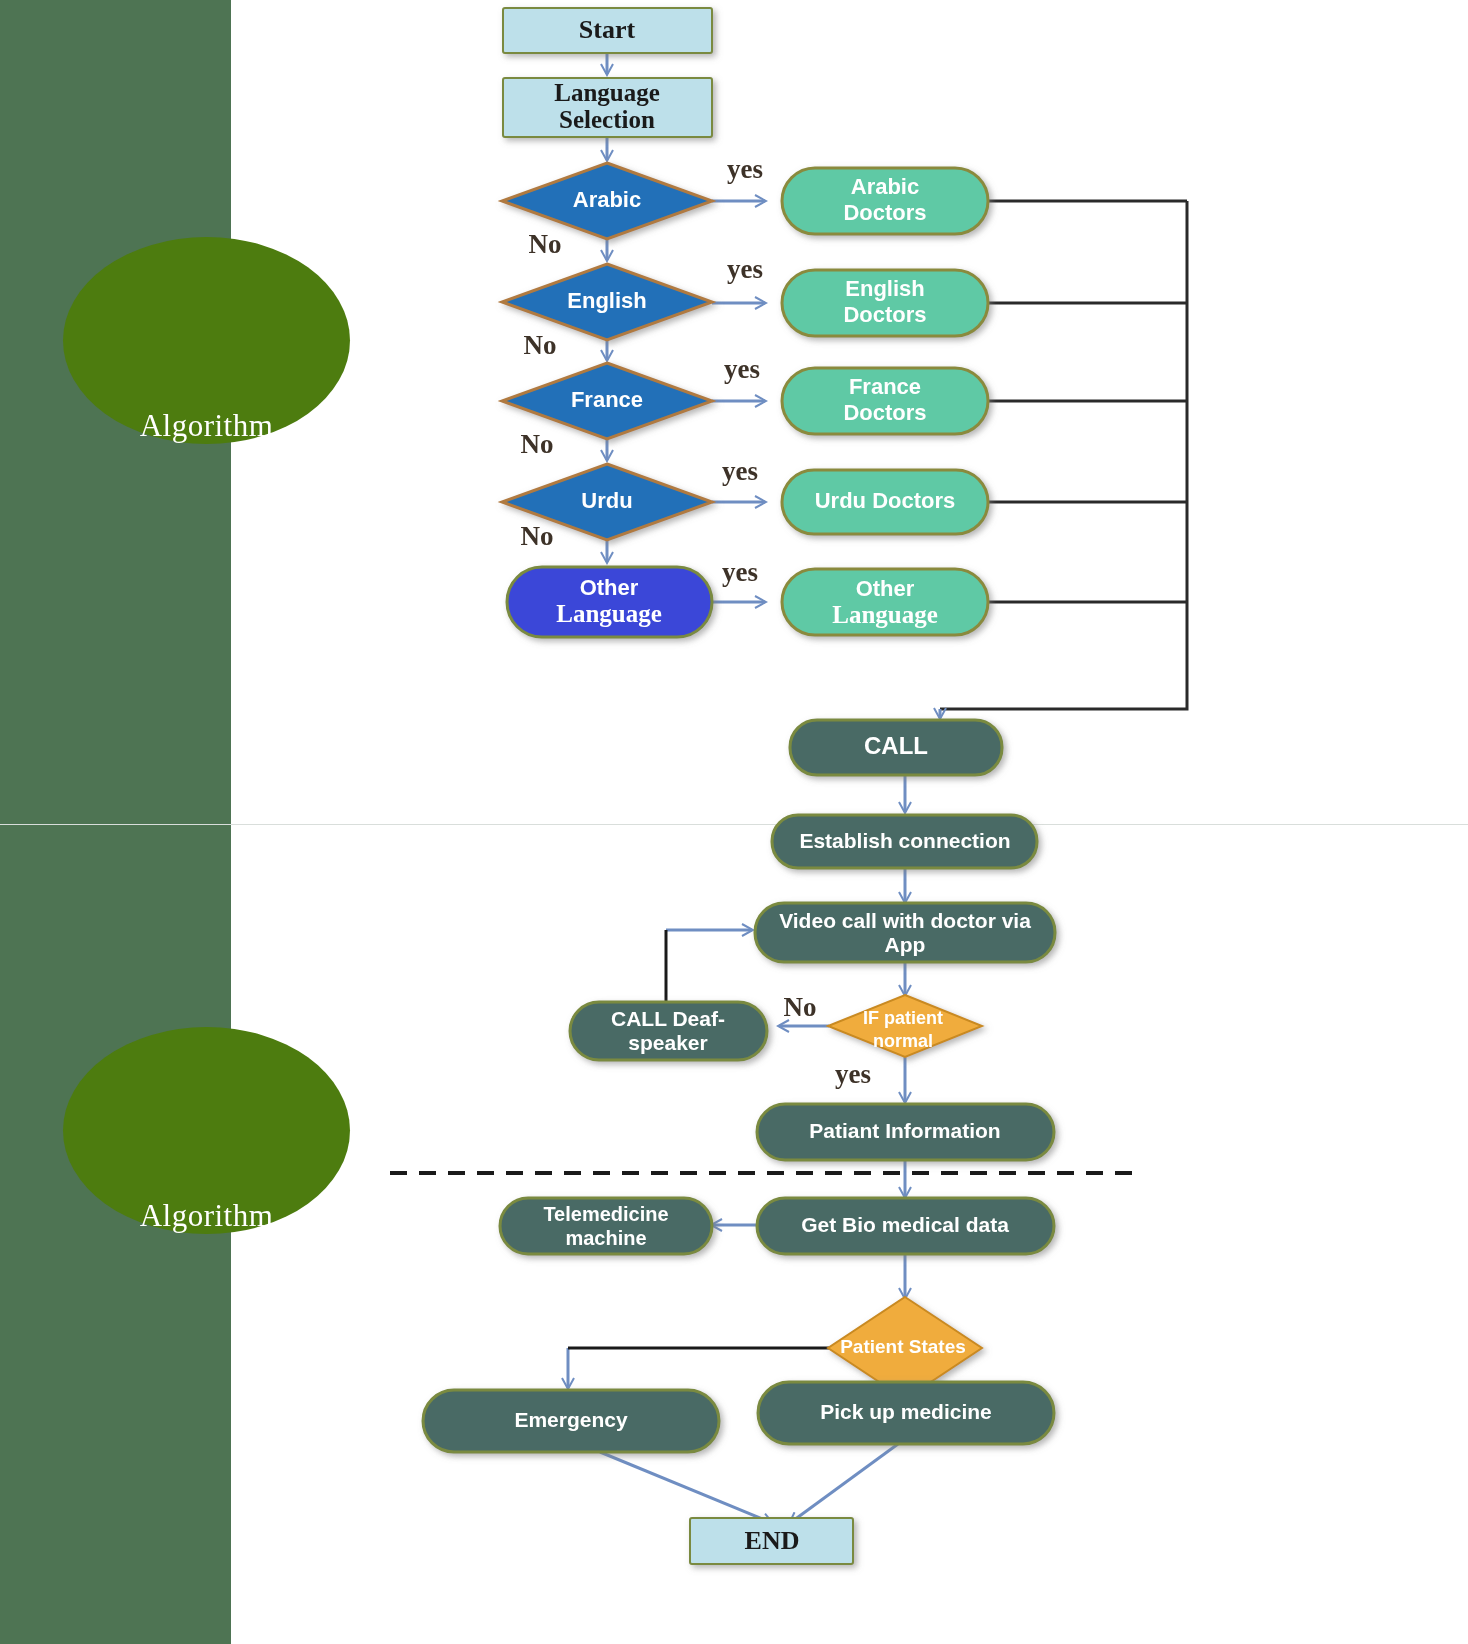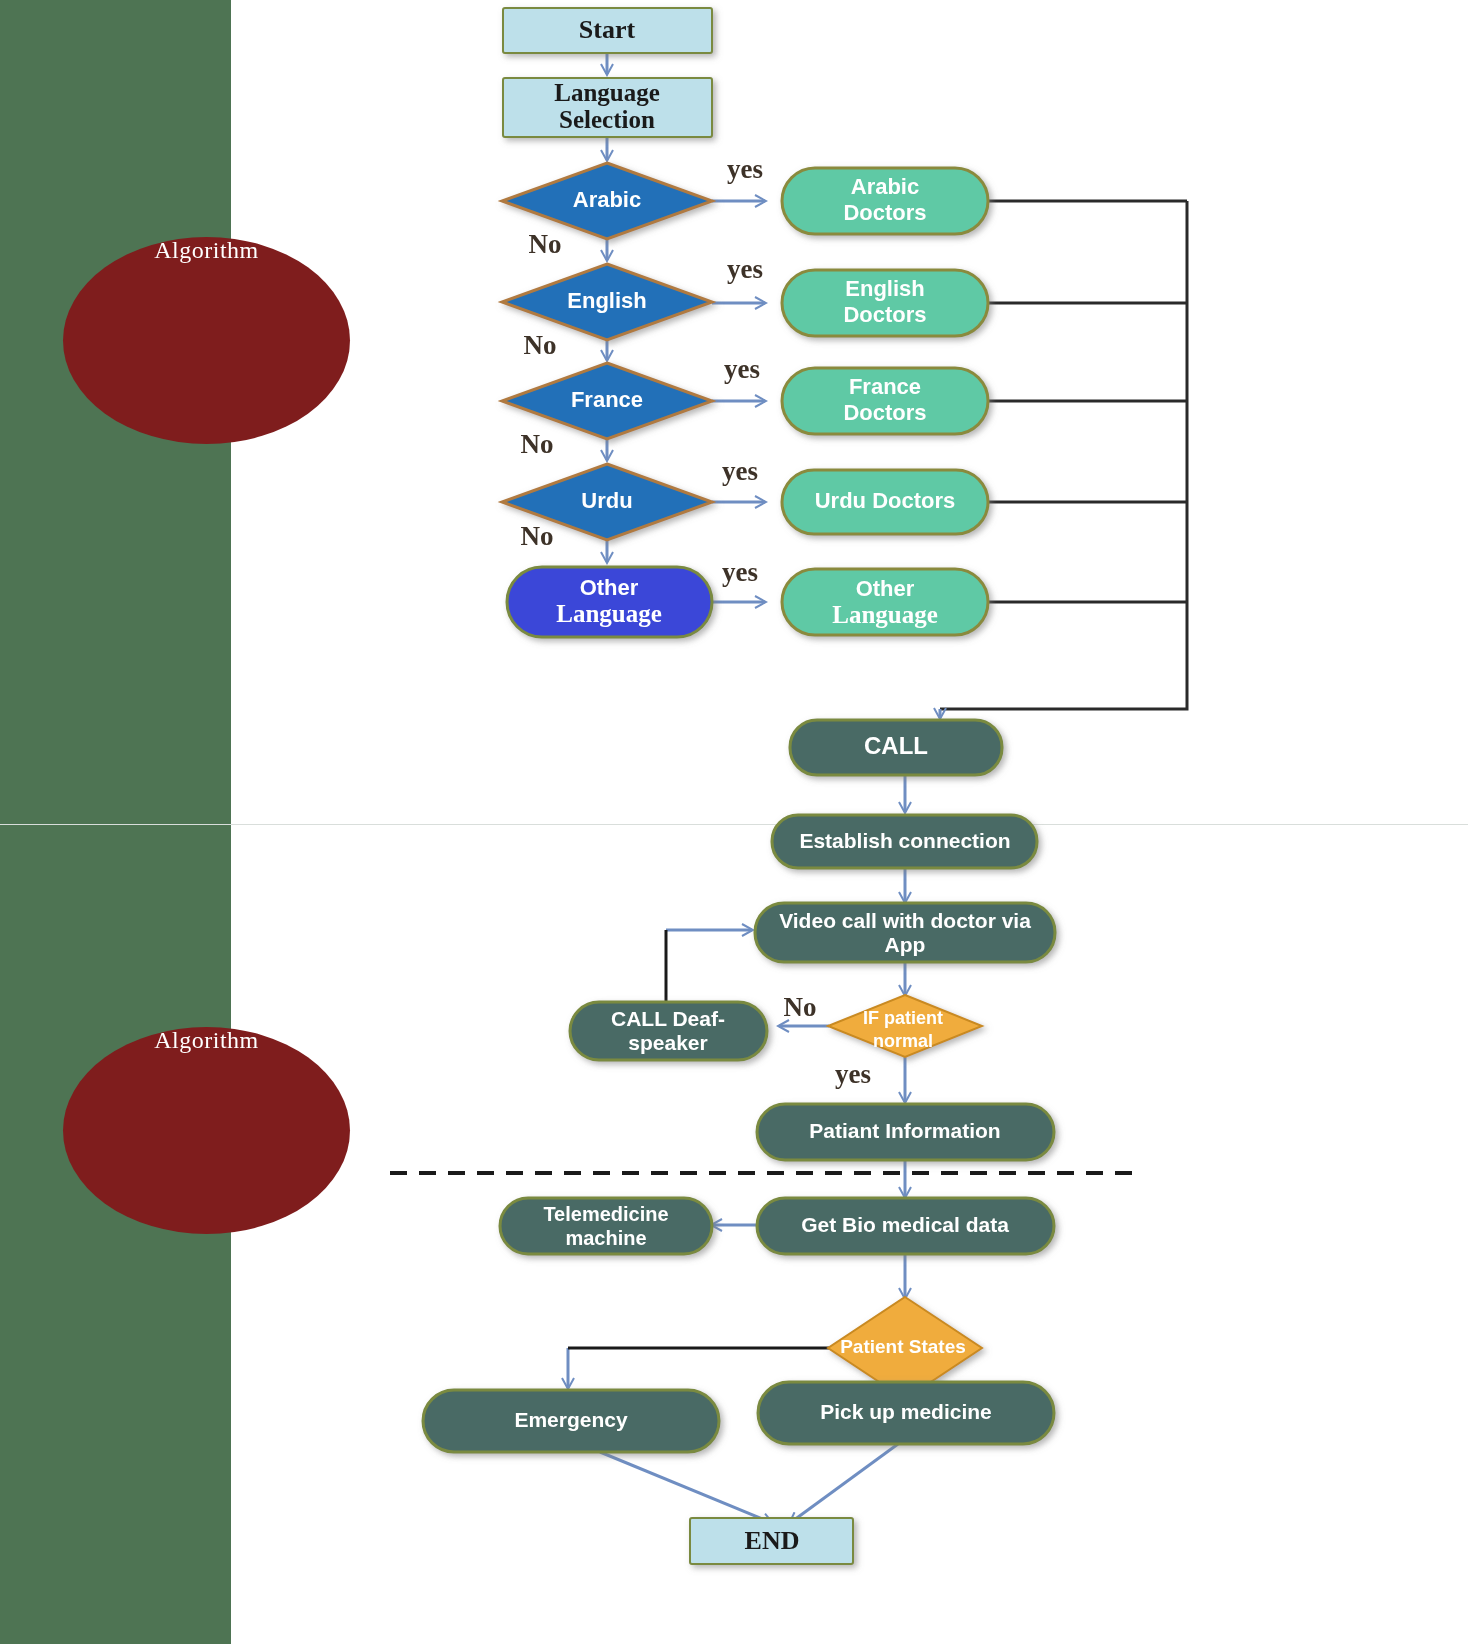--- a/index.html
+++ b/index.html
@@ -6,23 +6,23 @@
   body{font-family:"Liberation Sans", sans-serif;}
   #page{position:relative;width:1468px;height:1644px;background:#ffffff;overflow:hidden;}
 
   
   .sidebar-band{position:absolute;left:0;top:0;width:231px;background:#4e7453;}
   .band-top{height:824px;top:0;}
   .band-bot{height:819px;top:825px;}
   .band-divider{position:absolute;left:0;top:824px;width:1468px;height:1px;background:#d9dedb;}
 
   
-  .algo-ellipse{position:absolute;border-radius:50%;background:#7f1d1d;display:flex;
-    align-items:flex-start;justify-content:center;color:#ffffff;
-    font-family:"Liberation Serif", serif;font-size:24px;letter-spacing:.5px;}
+  .algo-ellipse{position:absolute;border-radius:50%;background:#4d7c0f;display:flex;
+    align-items:flex-end;justify-content:center;color:#ffffff;
+    font-family:"Liberation Serif", serif;font-size:31px;letter-spacing:.5px;}
 
   
   svg.flow{position:absolute;left:0;top:0;width:1468px;height:1644px;overflow:visible;}
 
   .nodetext{font-family:"Liberation Sans", sans-serif;font-weight:bold;fill:#ffffff;
     text-anchor:middle;dominant-baseline:middle;}
   .nodetext-dark{font-family:"Liberation Serif", serif;font-weight:bold;fill:#1a1a1a;
     text-anchor:middle;dominant-baseline:middle;}
   .edgelabel{font-family:"Liberation Serif", serif;font-weight:bold;fill:#3d3228;
     text-anchor:middle;dominant-baseline:middle;font-size:27px;}

